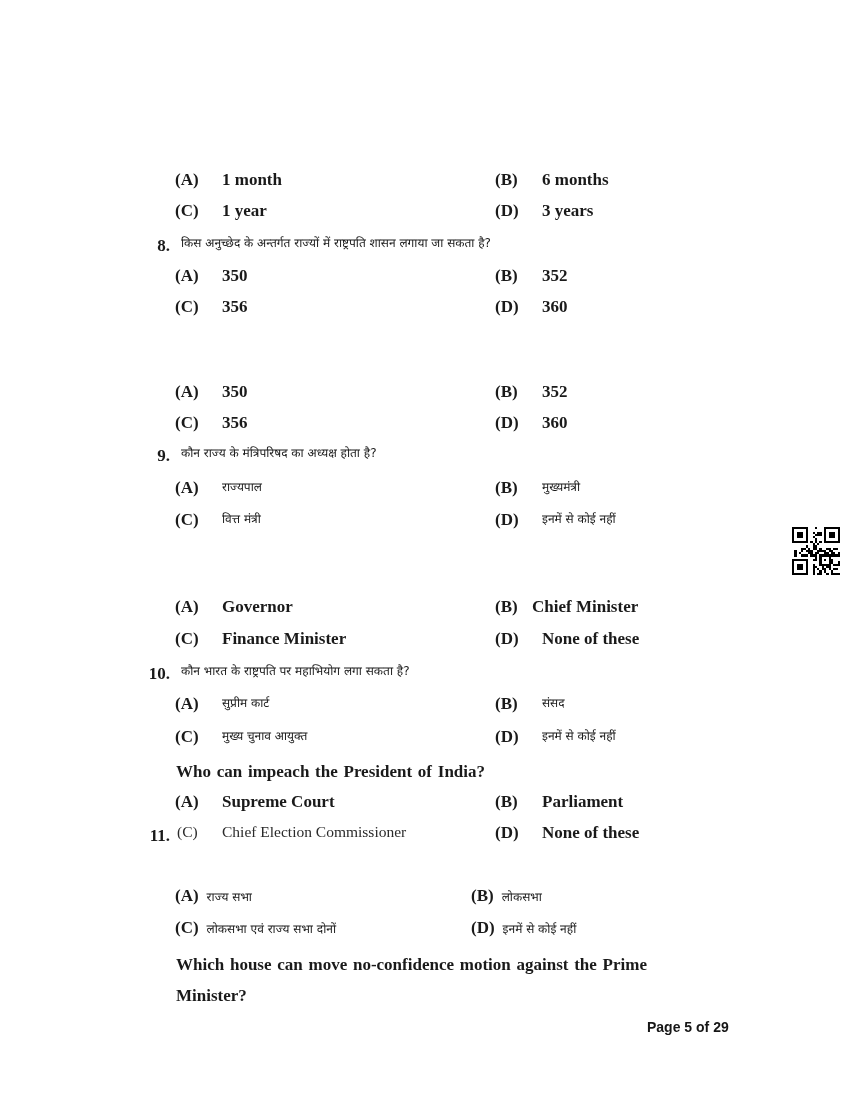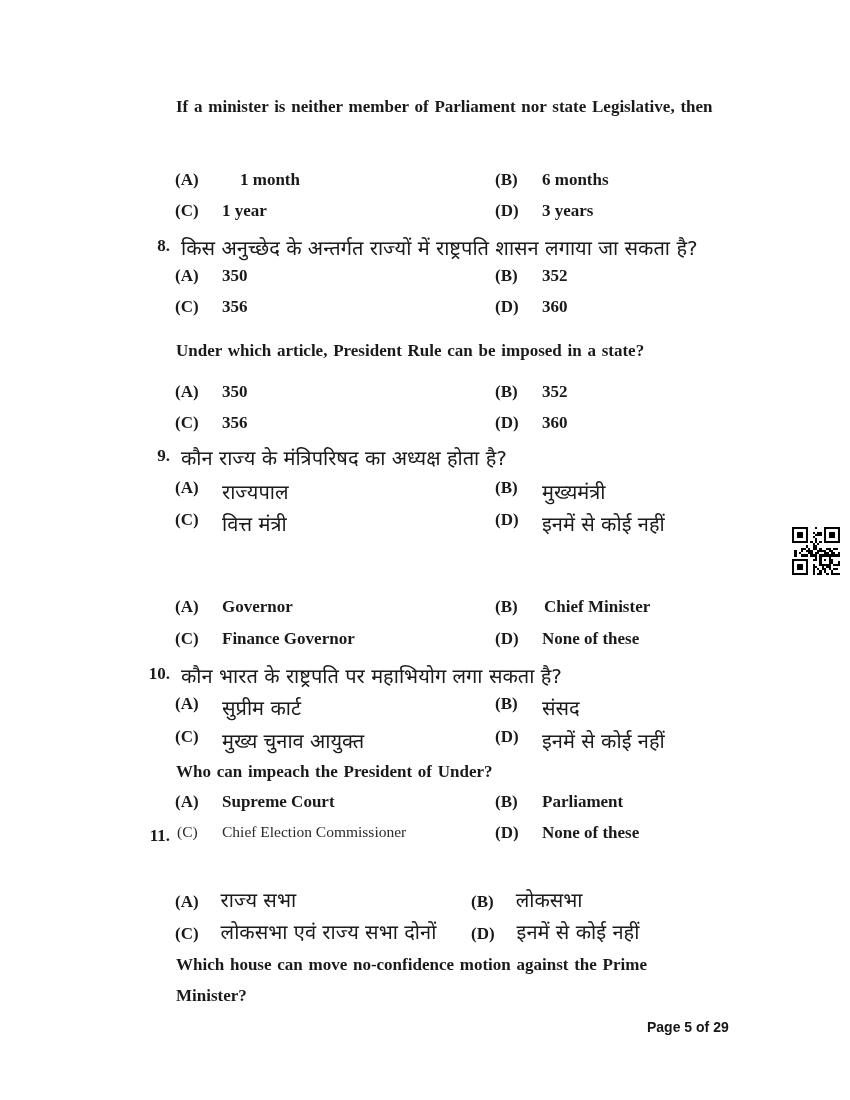--- a/index.html
+++ b/index.html
@@ -18,50 +18,47 @@
   .en {
     font-family: "Liberation Serif", "DejaVu Serif", serif;
     font-weight: 700; font-size: 17px; color: #1a1a1a;
   }
   .en-light {
     font-family: "Liberation Serif", "DejaVu Serif", serif;
     font-weight: 400; font-size: 15.5px; color: #2b2b2b;
   }
   .hi {
     font-family: "DejaVu Sans", sans-serif;
-    font-weight: 400; font-size: 20px; color: #1a1a1a;
+    font-weight: 400; font-size: 12px; color: #1a1a1a;
   }
   .pos { position: absolute; top: 0; }
   .qnum { position: absolute; top: 2px; left: 0; width: 27px; text-align: right; }
   .qtext-hi { position: absolute; top: 0; left: 38px; }
   .qtext-en { position: absolute; top: 0; left: 33px; word-spacing: 1.5px; }
   .cellA { position: absolute; top: 0; left: 32px; }
   .cellB { position: absolute; top: 0; left: 328px; }
-  .cellA .hi, .cellB .hi { margin-left: 22px; }
+  .cellA .hi, .cellB .hi { margin-left: 8px; }
   .footer {
     position: absolute; left: 647px; top: 1019px;
     font-family: "Liberation Sans", "DejaVu Sans", sans-serif;
     font-weight: 700; font-size: 14px; color: #161616;
   }
   .qr { position: absolute; left: 792px; top: 527px; width: 48px; height: 48px; }
   .qr svg { display: block; width: 48px; height: 48px; }
   .qr rect { fill: #000000; }
 </style>
 </head>
 <body>
 
 <div class="page">
 
-  <div class="row" style="top:97px">
-    <span class="qtext-en en">If a minister is neither member of Parliament nor state Legislative, then</span>
-  </div>
 
   <div class="row" style="top:170px">
     <span class="pos en" style="left:32px">(A)</span>
-    <span class="pos en" style="left:97px">1 month</span>
+    <span class="pos en" style="left:79px">1 month</span>
     <span class="pos en" style="left:352px">(B)</span>
     <span class="pos en" style="left:399px">6 months</span>
   </div>
   <div class="row" style="top:201px">
     <span class="pos en" style="left:32px">(C)</span>
     <span class="pos en" style="left:79px">1 year</span>
     <span class="pos en" style="left:352px">(D)</span>
     <span class="pos en" style="left:399px">3 years</span>
   </div>
 
@@ -75,23 +72,20 @@
     <span class="pos en" style="left:352px">(B)</span>
     <span class="pos en" style="left:399px">352</span>
   </div>
   <div class="row" style="top:297px">
     <span class="pos en" style="left:32px">(C)</span>
     <span class="pos en" style="left:79px">356</span>
     <span class="pos en" style="left:352px">(D)</span>
     <span class="pos en" style="left:399px">360</span>
   </div>
 
-  <div class="row" style="top:341px">
-    <span class="qtext-en en">Under which article, President Rule can be imposed in a state?</span>
-  </div>
   <div class="row" style="top:382px">
     <span class="pos en" style="left:32px">(A)</span>
     <span class="pos en" style="left:79px">350</span>
     <span class="pos en" style="left:352px">(B)</span>
     <span class="pos en" style="left:399px">352</span>
   </div>
   <div class="row" style="top:413px">
     <span class="pos en" style="left:32px">(C)</span>
     <span class="pos en" style="left:79px">356</span>
     <span class="pos en" style="left:352px">(D)</span>
@@ -327,25 +321,25 @@
         <rect x="18" y="20" width="1" height="1"></rect>
         <rect x="19" y="20" width="1" height="1"></rect>
         <rect x="20" y="20" width="1" height="1"></rect>
       </svg>
   </div>
 
   <div class="row" style="top:597px">
     <span class="pos en" style="left:32px">(A)</span>
     <span class="pos en" style="left:79px">Governor</span>
     <span class="pos en" style="left:352px">(B)</span>
-    <span class="pos en" style="left:401px">Chief Minister</span>
+    <span class="pos en" style="left:389px">Chief Minister</span>
   </div>
   <div class="row" style="top:629px">
     <span class="pos en" style="left:32px">(C)</span>
-    <span class="pos en" style="left:79px">Finance Governor</span>
+    <span class="pos en" style="left:79px">Finance Minister</span>
     <span class="pos en" style="left:352px">(D)</span>
     <span class="pos en" style="left:399px">None of these</span>
   </div>
 
   <div class="row" style="top:662px">
     <span class="qnum en">10.</span>
     <span class="qtext-hi hi">कौन भारत के राष्ट्रपति पर महाभियोग लगा सकता है?</span>
   </div>
   <div class="row" style="top:694px">
     <span class="pos en" style="left:32px">(A)</span>
@@ -354,21 +348,21 @@
     <span class="pos hi" style="left:399px">संसद</span>
   </div>
   <div class="row" style="top:727px">
     <span class="pos en" style="left:32px">(C)</span>
     <span class="pos hi" style="left:79px">मुख्य चुनाव आयुक्त</span>
     <span class="pos en" style="left:352px">(D)</span>
     <span class="pos hi" style="left:399px">इनमें से कोई नहीं</span>
   </div>
 
   <div class="row" style="top:762px">
-    <span class="qtext-en en">Who can impeach the President of Under?</span>
+    <span class="qtext-en en">Who can impeach the President of India?</span>
   </div>
   <div class="row" style="top:792px">
     <span class="pos en" style="left:32px">(A)</span>
     <span class="pos en" style="left:79px">Supreme Court</span>
     <span class="pos en" style="left:352px">(B)</span>
     <span class="pos en" style="left:399px">Parliament</span>
   </div>
   <div class="row" style="top:823px">
     <span class="pos en-light" style="left:34px">(C)</span>
     <span class="pos en-light" style="left:79px">Chief Election Commissioner</span>

